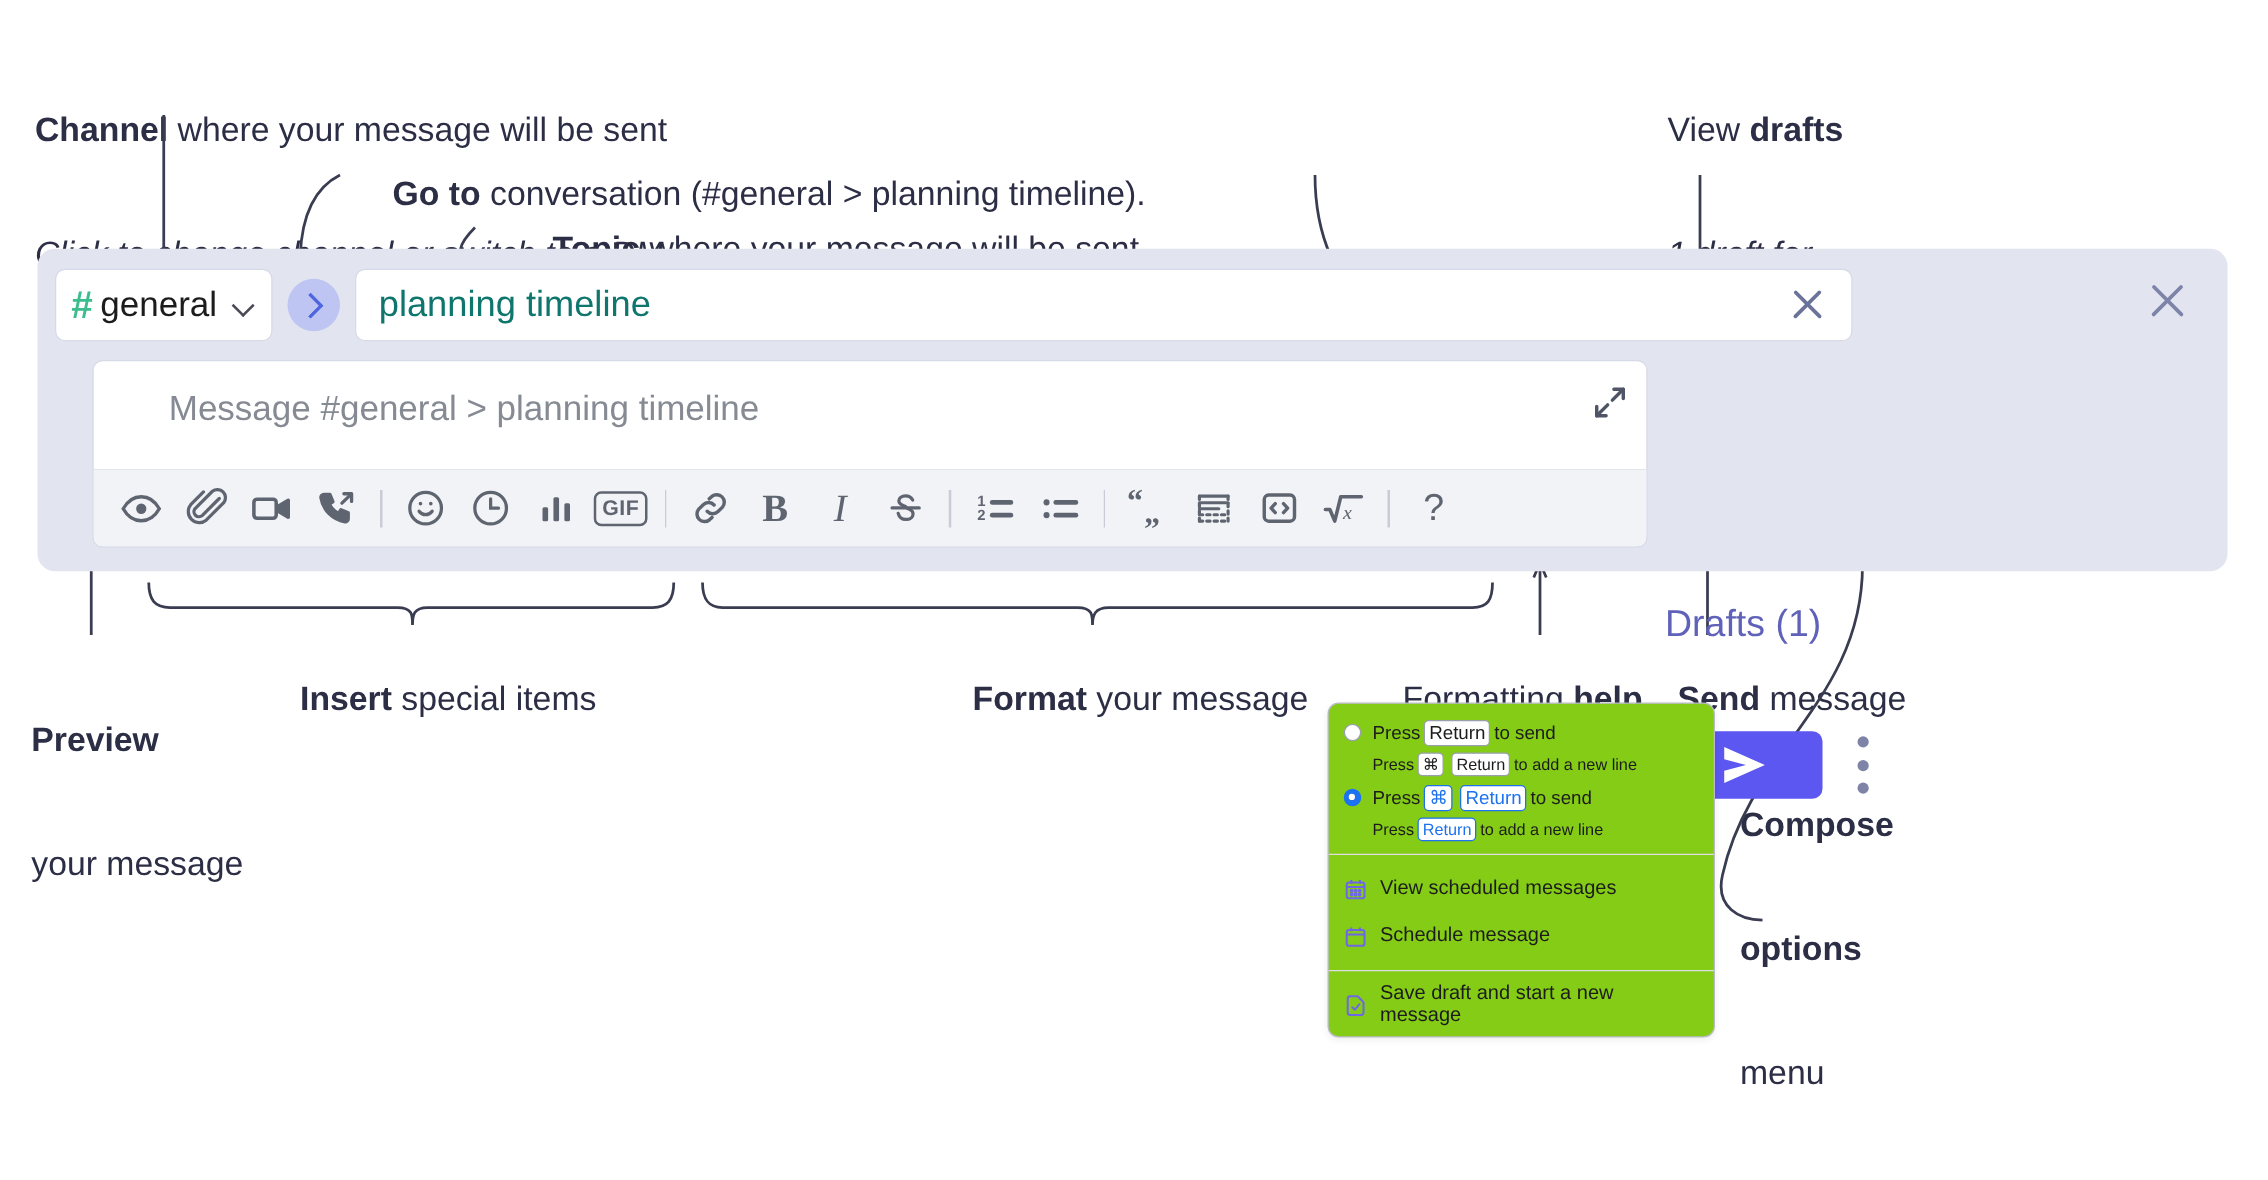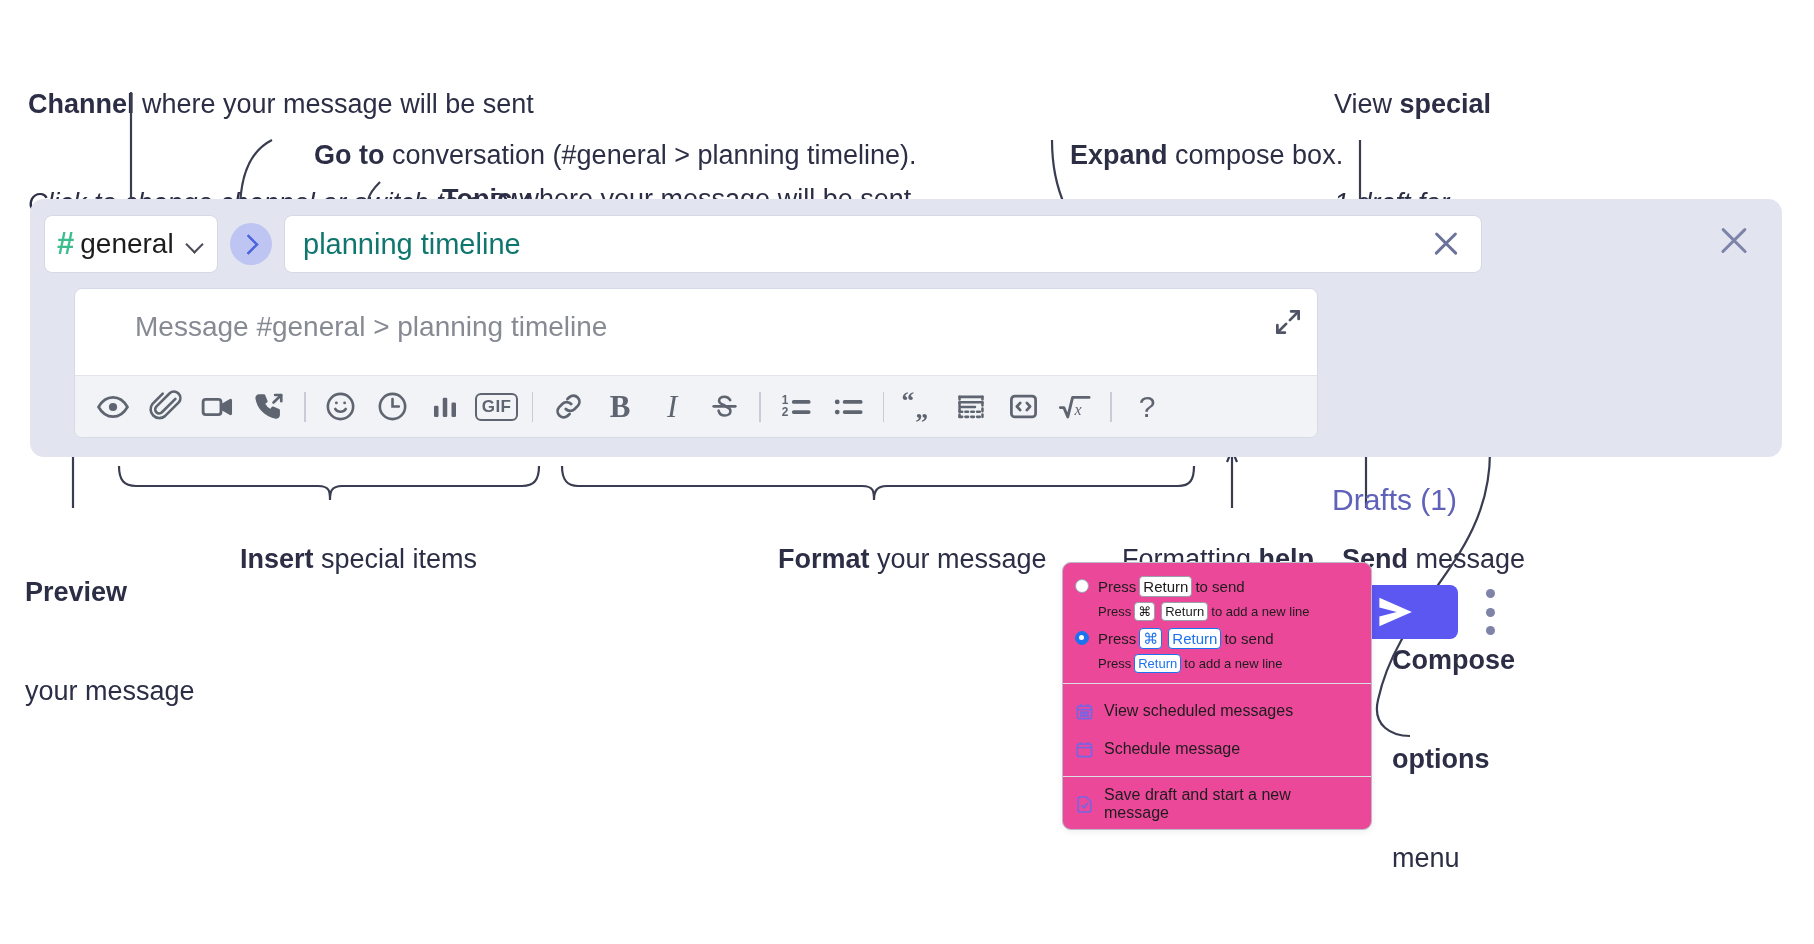--- a/index.html
+++ b/index.html
@@ -90,21 +90,21 @@
   }
   .kebab{
     position:absolute;left:1455px;top:390px;width:10px;height:46px;cursor:pointer;
     display:flex;flex-direction:column;justify-content:space-between;align-items:center;
   }
   .kebab i{display:block;width:9px;height:9px;border-radius:50%;background:#7d84a8;}
 
   
   .menu{
     position:absolute;left:1062px;top:562px;width:310px;
-    background:#ec4899;border:1.4px solid #b9bcc6;border-radius:9px;
+    background:#84cc16;border:1.4px solid #b9bcc6;border-radius:9px;
     box-shadow:0 2px 6px rgba(0,0,0,.07);font-size:15px;color:#1d1c1d;
     padding:10px 0 0 0;box-sizing:border-box;
   }
   .mrow{display:flex;align-items:center;padding:0 10px 0 12px;height:26px;cursor:pointer;}
   .radio{
     width:14px;height:14px;border-radius:50%;border:1.6px solid #9aa0ab;margin-right:9px;flex:none;
     box-sizing:border-box;background:#fff;position:relative;
   }
   .radio.on{border-color:#1d72f0;background:#1d72f0;}
   .radio.on::after{content:"";position:absolute;left:3px;top:3px;width:5px;height:5px;border-radius:50%;background:#fff;}
@@ -133,26 +133,23 @@
   </div>
 
   <div class="anno" style="left:284px;top:106px;">
     <b>Go to</b><span> conversation (#general &gt; planning timeline).</span>
   </div>
 
   <div class="anno" style="left:412px;top:150px;">
     <b>Topic</b><span> where your message will be sent</span>
   </div>
 
-  <div class="anno" style="left:1040px;top:106px;">
-    <b>Expand</b><span> compose box.</span>
-  </div>
 
   <div class="anno" style="left:1334px;top:22px;">
-    <div><span>View </span><b>special</b></div>
+    <div><span>View </span><b>drafts</b></div>
     <div><i>1 draft for</i></div>
     <div><i>this conversation</i></div>
   </div>
 
   <div class="anno" style="left:25px;top:510px;">
     <div><b>Preview</b></div>
     <div><span>your message</span></div>
   </div>
 
   <div class="anno" style="left:210px;top:510px;">

